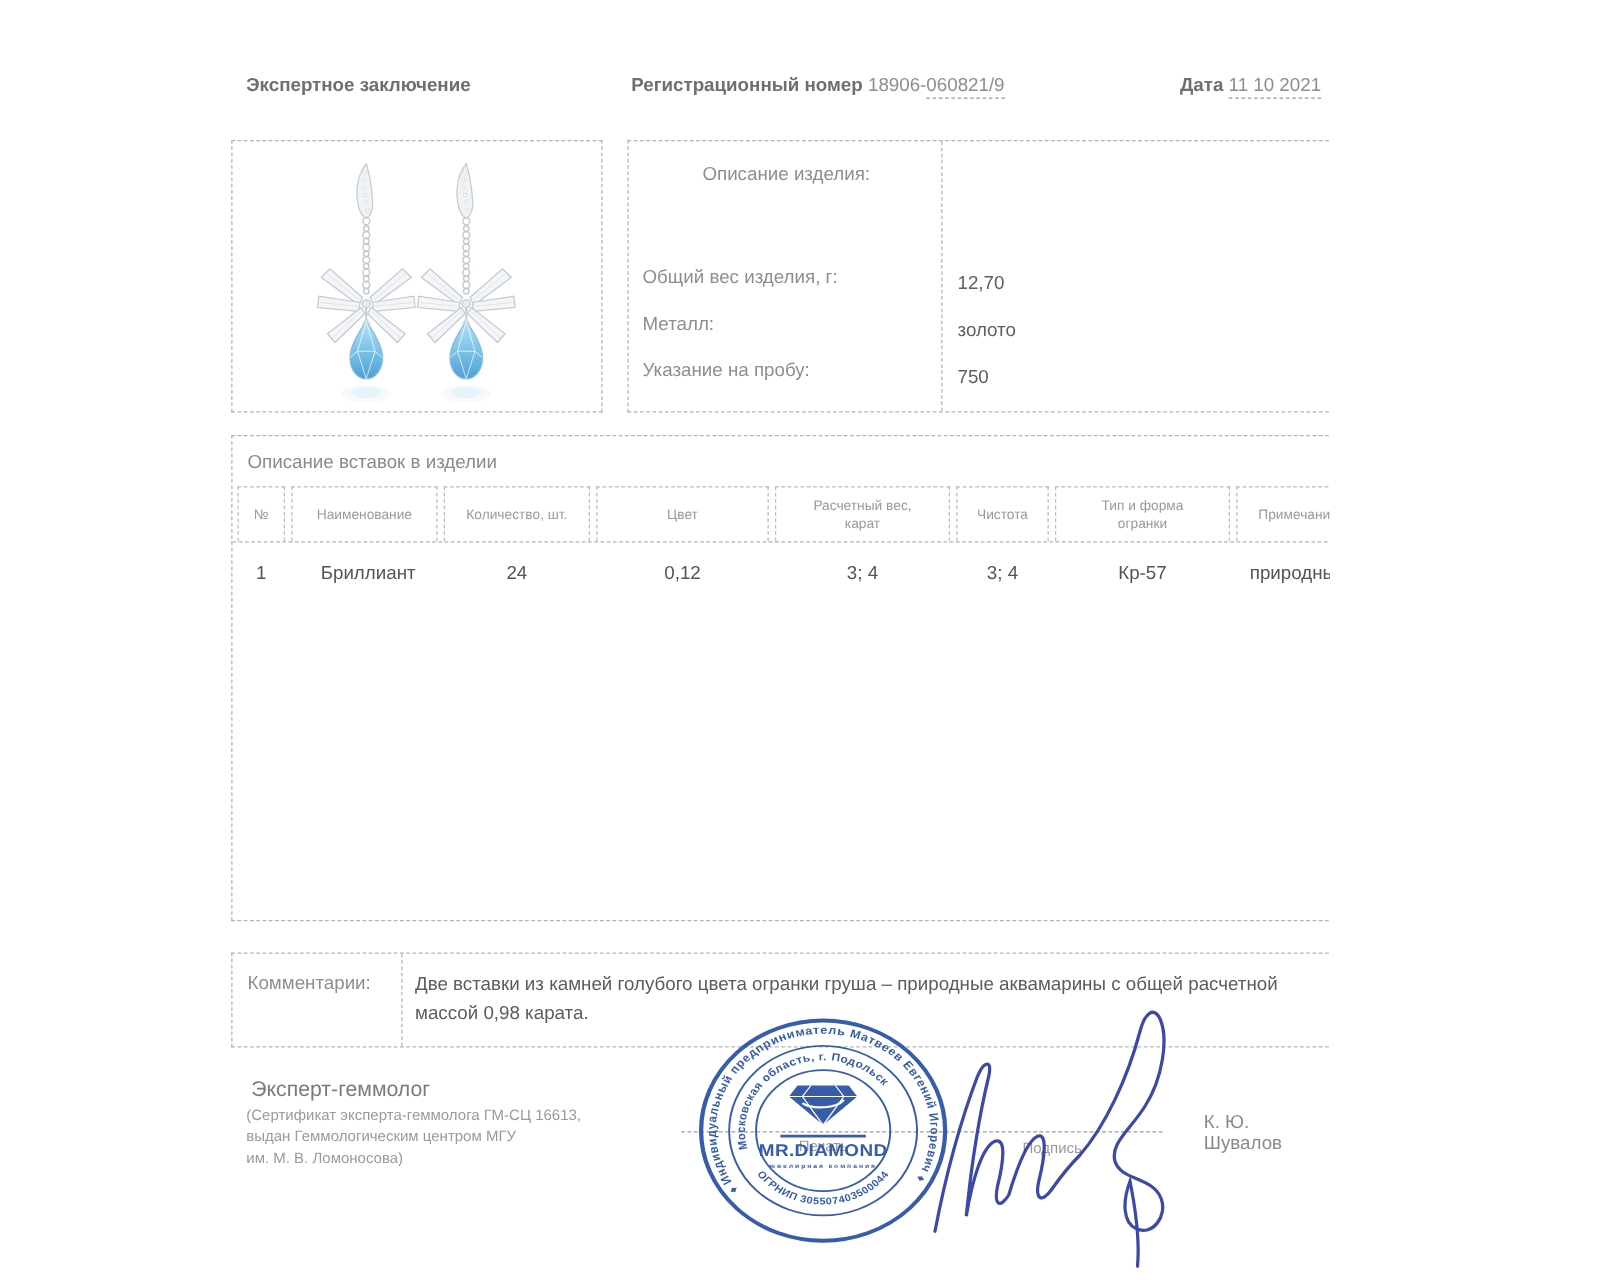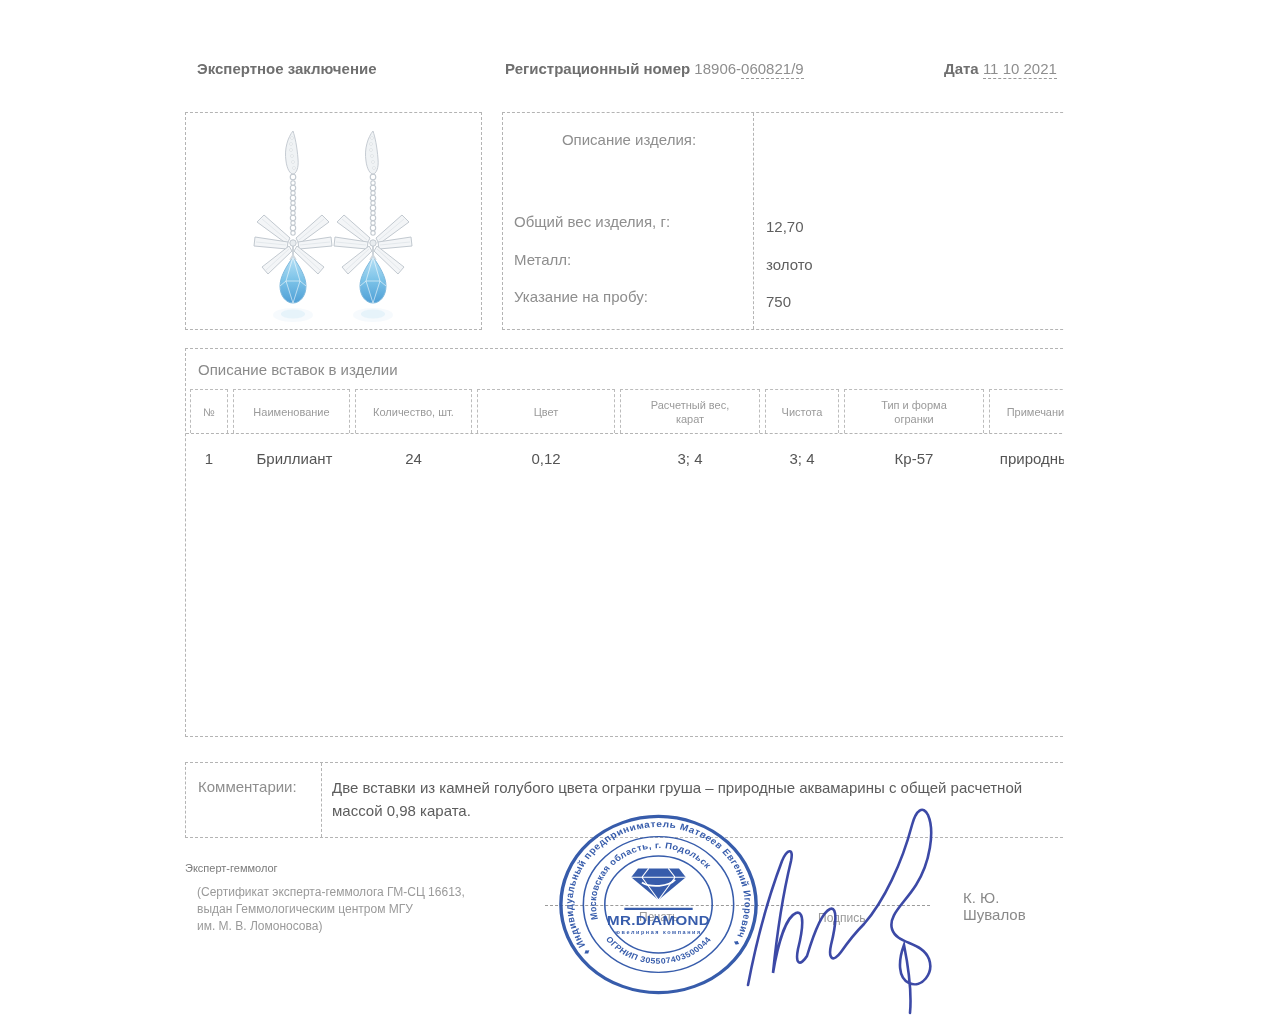--- a/index.html
+++ b/index.html
@@ -37,21 +37,21 @@
     display:grid;grid-template-columns:38px 117px 117px 138px 140px 74px 140px 1fr;
     column-gap:5px;padding:0 4px;box-sizing:border-box;align-items:center;}
   .td{font-size:15px;color:#555555;text-align:center;}
   .td.left{text-align:center;padding-left:6px;}
   
   .comments-box{left:185px;top:762px;width:908px;height:76px;}
   .comments-divider{position:absolute;left:135px;top:0;bottom:0;border-left:1px dashed #b4b4b4;}
   .comments-label{position:absolute;left:12px;top:15px;}
   .comments-text{position:absolute;left:146px;top:13px;width:740px;line-height:23px;color:#5c5c5c;font-size:15px;}
   
-  .expert-role{left:185px;top:862px;color:#7a7a7a;font-size:11px;}
+  .expert-role{left:201px;top:862px;color:#7a7a7a;font-size:17px;}
   .expert-cert{left:197px;top:884px;color:#9a9a9a;font-size:12px;line-height:17px;}
   .sign-line{left:545px;top:905px;width:385px;border-top:1px dashed #9a9a9a;height:0;}
   .stamp-label{left:610px;top:910px;color:#9a9a9a;font-size:12px;margin-left:29px;}
   .signature-label{left:818px;top:911px;color:#9a9a9a;font-size:12px;}
   .expert-name{left:963px;top:889px;color:#8a8a8a;font-size:15px;}
   .stamp-svg{left:556px;top:812px;width:205px;height:185px;opacity:.95;}
   .sig-svg{left:726px;top:793px;width:248px;height:225px;}
   .stamp-text{font-family:"Liberation Sans","DejaVu Sans",sans-serif;font-weight:bold;}
 </style>
 </head>

